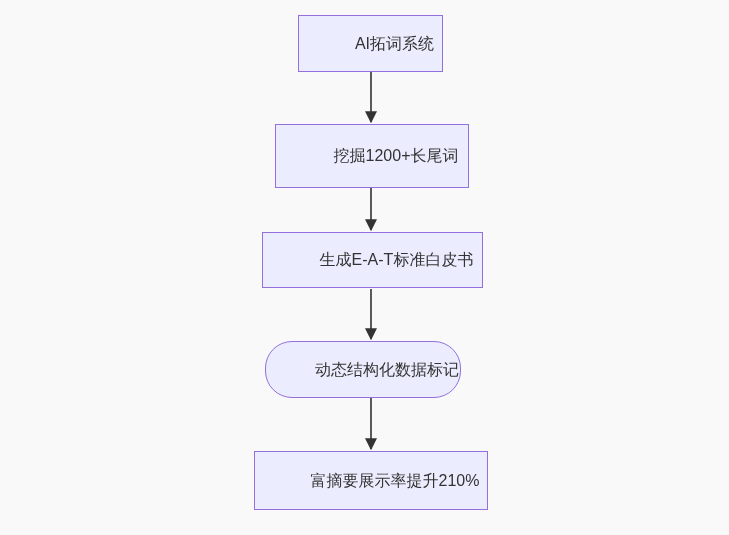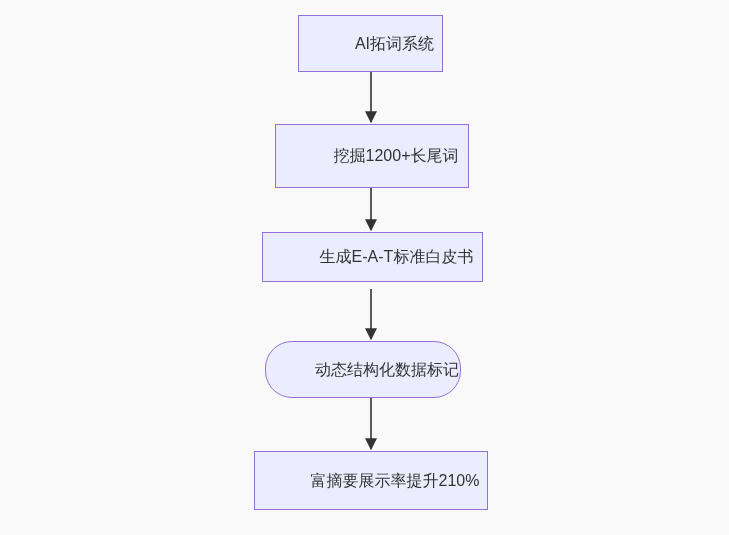--- a/index.html
+++ b/index.html
@@ -32,21 +32,21 @@
     line-height: 1;
     display: flex;
     align-items: center;
     justify-content: center;
     text-align: center;
     white-space: nowrap;
     padding-left: 48px;
   }
   .n1 { left: 298px; top: 15px;  width: 145px; height: 57px; }
   .n2 { left: 275px; top: 124px; width: 194px; height: 64px; }
-  .n3 { left: 262px; top: 232px; width: 221px; height: 50px; }
+  .n3 { left: 262px; top: 232px; width: 221px; height: 56px; }
   .n4 { left: 265px; top: 341px; width: 196px; height: 57px; border-radius: 27px; }
   .n5 { left: 254px; top: 451px; width: 234px; height: 59px; }
 </style>
 </head>
 <body>
 
 <div class="canvas">
 
   <svg class="edges" viewBox="0 0 729 535" xmlns="http://www.w3.org/2000/svg">
     <defs>

